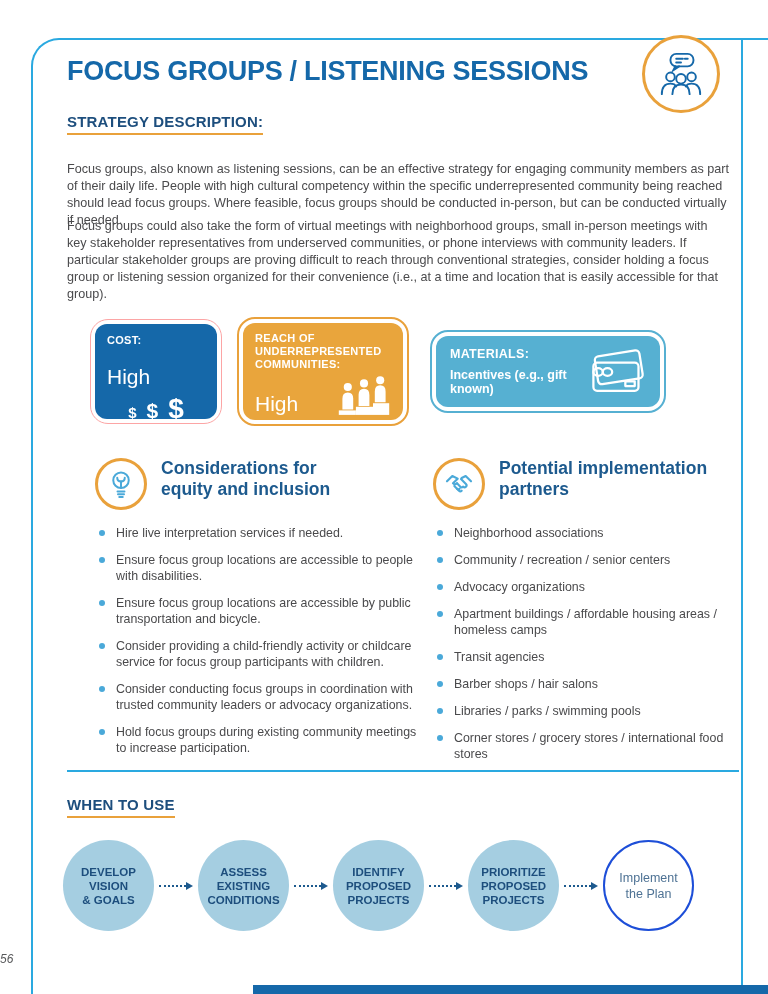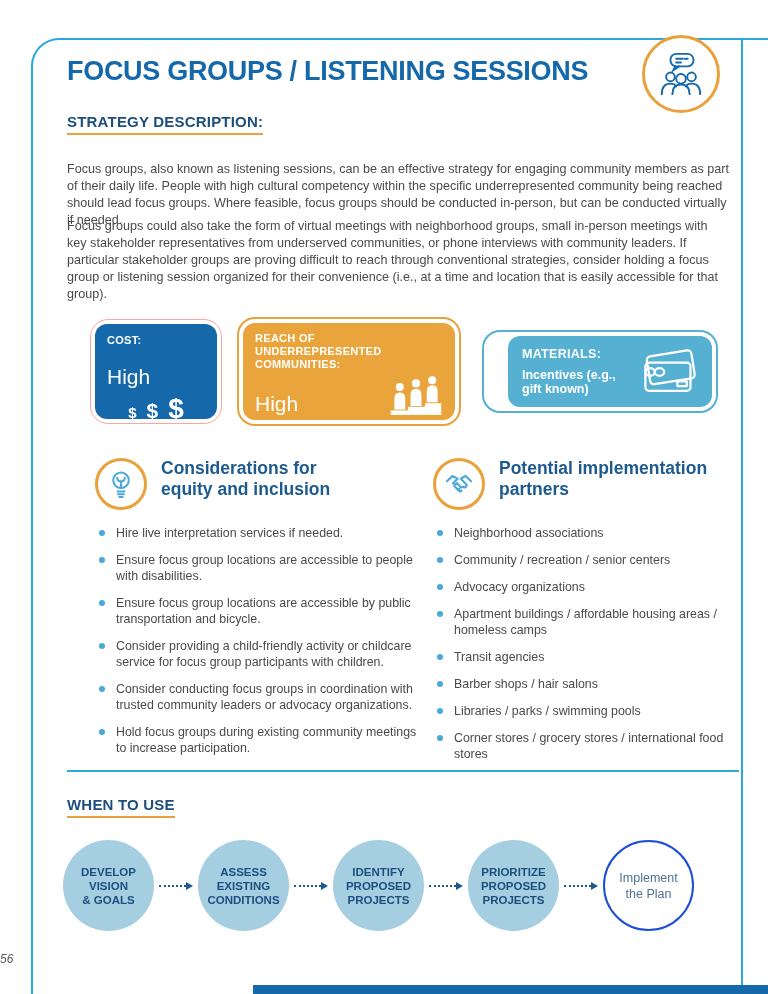--- a/index.html
+++ b/index.html
@@ -26,24 +26,24 @@
   .para{position:absolute;left:67px;width:663px;font-size:12.6px;line-height:17.2px;color:#4a4a4c;}
   .para1{top:148px;}
   .para2{top:205px;}
 
   
   .cards{position:absolute;left:90px;top:317px;display:flex;align-items:center;}
   .card{border-radius:18px;padding:4px;box-sizing:border-box;}
   .card-inner{border-radius:12px;height:100%;box-sizing:border-box;color:#fff;}
   .card-cost{width:132px;height:105px;border:1px solid #fca5a5;margin-right:15px;}
   .card-cost .card-inner{background:#1568a9;padding:10px 12px;}
-  .card-reach{width:224px;height:109px;border:2px solid #e9a13b;margin-right:21px;}
+  .card-reach{width:172px;height:109px;border:2px solid #e9a13b;margin-right:21px;}
   .card-reach .card-inner{background:#e9a53c;padding:9px 12px;}
   .card-mat{width:236px;height:83px;border:2px solid #56b0d2;}
-  .card-mat .card-inner{background:#56b0d2;padding:12px 14px;display:flex;align-items:center;margin-left:20px;}
+  .card-mat .card-inner{background:#56b0d2;padding:12px 14px;display:flex;align-items:center;}
   .card-label{font-size:11px;font-weight:bold;letter-spacing:0.3px;line-height:13px;}
   .card-value{font-size:21px;margin-top:18px;}
   .dollar-row{display:flex;align-items:baseline;justify-content:center;gap:10px;margin-top:4px;font-weight:bold;}
   .d1{font-size:15px;} .d2{font-size:21px;} .d3{font-size:28px;}
   .reach-bottom{display:flex;align-items:flex-end;justify-content:space-between;margin-top:3px;}
   .mat-text .card-label{font-size:12.5px;}
   .mat-text .mat-value{font-size:12.5px;font-weight:bold;margin-top:7px;}
   .mat-icon{margin-left:auto;flex-shrink:0;}
 
   

